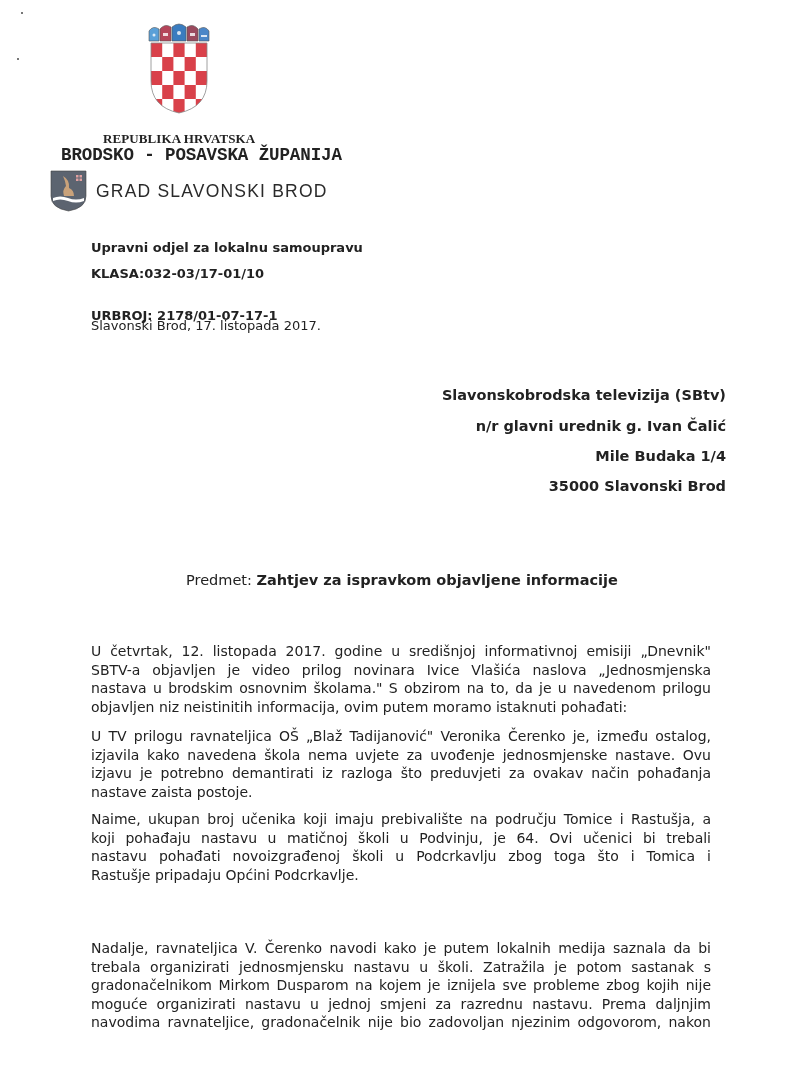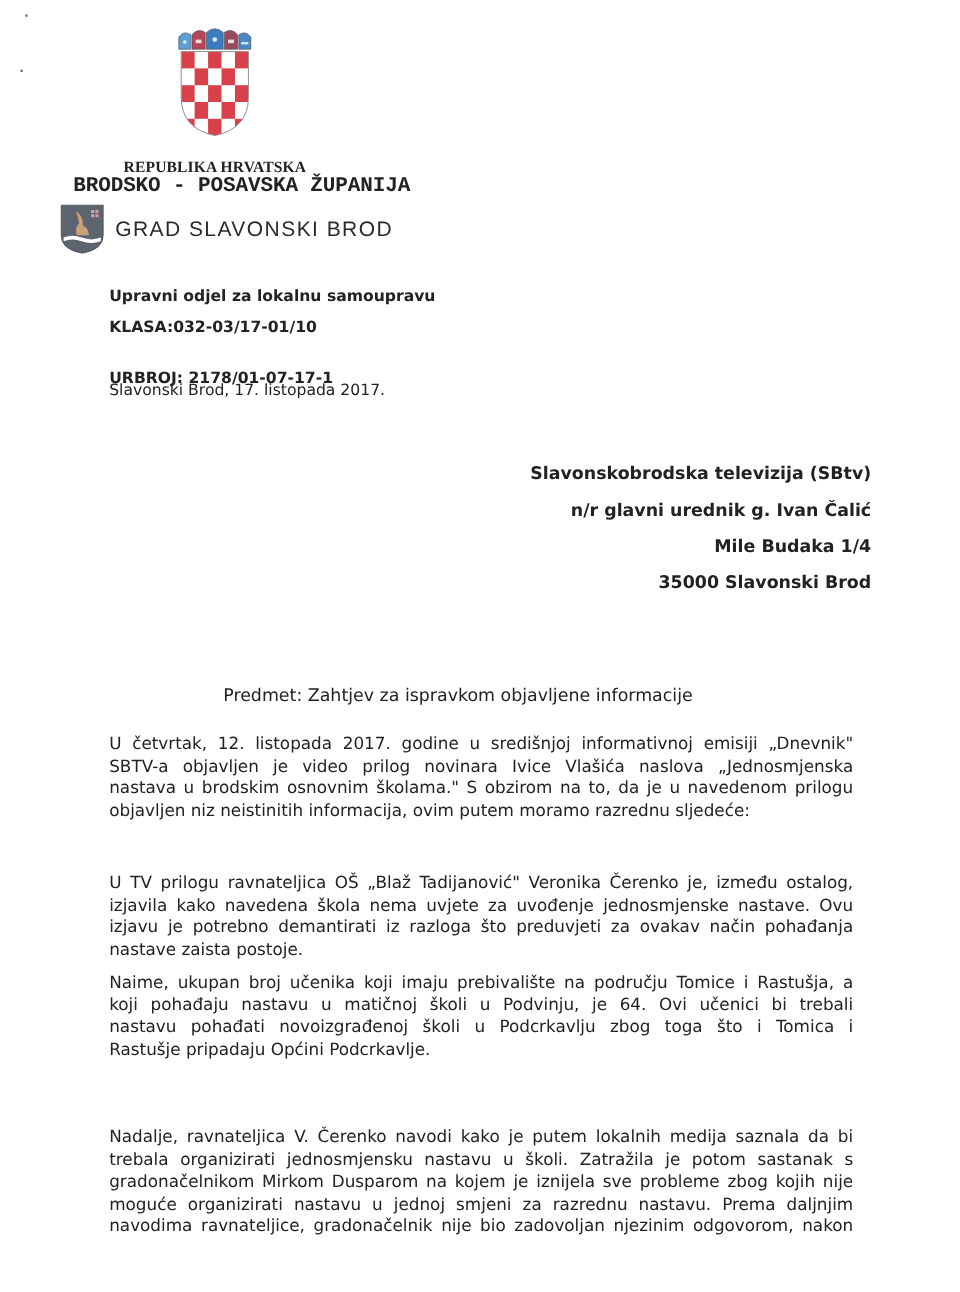--- a/index.html
+++ b/index.html
@@ -24,24 +24,24 @@
   .m3 { top: 308px; }
   .m4 { top: 318px; font-weight: normal; }
 
   .addr { right: 74px; text-align: right; font-weight: bold; font-size: 14.5px; color: #222; }
   .a1 { top: 387px; }
   .a2 { top: 418px; }
   .a3 { top: 448px; }
   .a4 { top: 478px; }
 
   .subject { left: 186px; top: 572px; font-size: 14.5px; color: #222; }
-  .subject b { font-weight: normal; }
+  .subject b { font-weight: bold; }
 
   .para { left: 91px; width: 620px; font-size: 14px; line-height: 18.5px; text-align: justify; color: #222; }
-  .p1 { top: 611px; }
+  .p1 { top: 642px; }
   .p2 { top: 727px; }
   .p3 { top: 810px; }
   .p4 { top: 939px; }
   .line { display: block; text-align: justify; text-align-last: justify; white-space: nowrap; }
   .line.last { text-align-last: left; }
   .speck { width: 2px; height: 2px; background: #777; }
 </style>
 </head>
 <body>
 
@@ -123,21 +123,21 @@
 <div class="abs addr a4">35000 Slavonski Brod</div>
 
 <div class="abs subject">
   <span>Predmet: </span><b>Zahtjev za ispravkom objavljene informacije</b>
 </div>
 
 <div class="abs para p1">
   <span class="line">U četvrtak, 12. listopada 2017. godine u središnjoj informativnoj emisiji „Dnevnik"</span>
   <span class="line">SBTV-a objavljen je video prilog novinara Ivice Vlašića naslova „Jednosmjenska</span>
   <span class="line">nastava u brodskim osnovnim školama." S obzirom na to, da je u navedenom prilogu</span>
-  <span class="line last">objavljen niz neistinitih informacija, ovim putem moramo razrednu sljedeće:</span>
+  <span class="line last">objavljen niz neistinitih informacija, ovim putem moramo istaknuti pohađati:</span>
 </div>
 
 <div class="abs para p2">
   <span class="line">U TV prilogu ravnateljica OŠ „Blaž Tadijanović" Veronika Čerenko je, između ostalog,</span>
   <span class="line">izjavila kako navedena škola nema uvjete za uvođenje jednosmjenske nastave. Ovu</span>
   <span class="line">izjavu je potrebno demantirati iz razloga što preduvjeti za ovakav način pohađanja</span>
   <span class="line last">nastave zaista postoje.</span>
 </div>
 
 <div class="abs para p3">

